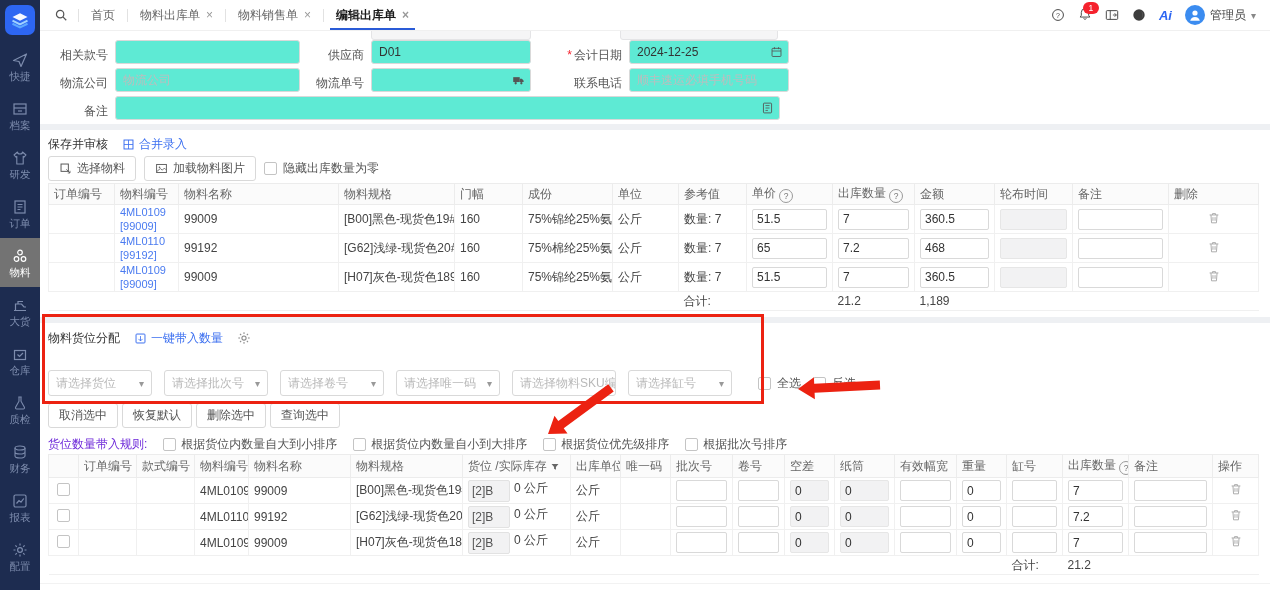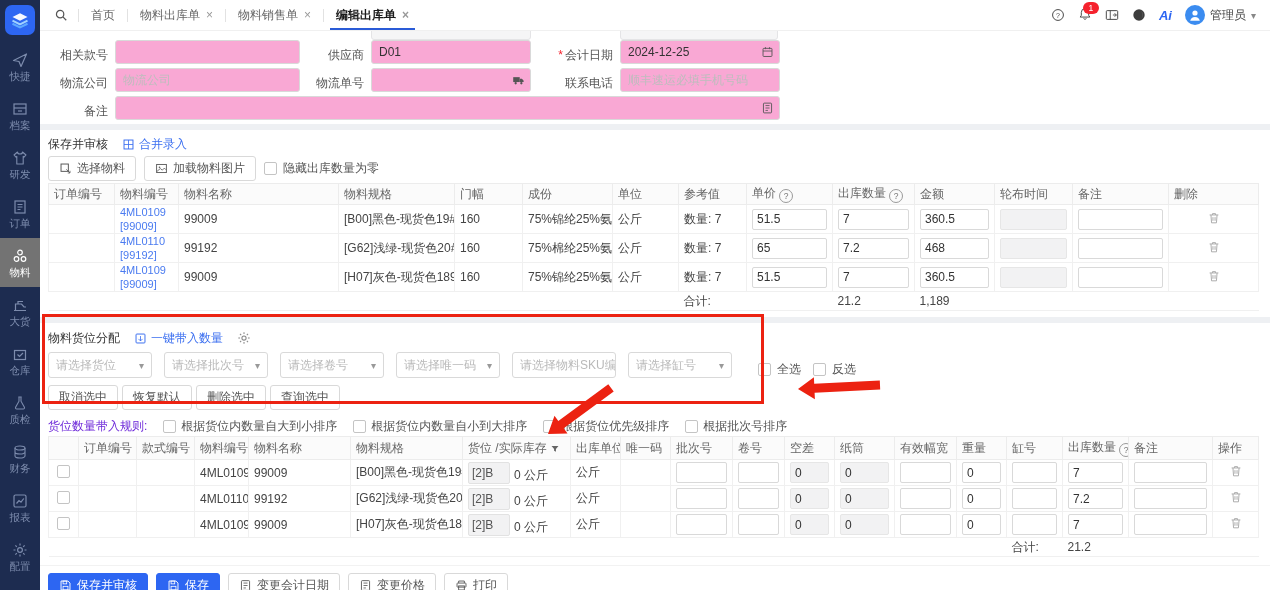--- a/index.html
+++ b/index.html
@@ -32,24 +32,24 @@
 .user-wrap{display:flex;align-items:center;gap:5px;cursor:pointer}
 .caret{color:#888;font-size:10px}
 
 .content{position:absolute;left:40px;top:30px;right:0;bottom:0;background:#fff;overflow:hidden;padding-left:8px;box-sizing:border-box}
 .partial-input{position:absolute;height:22px;top:-12px;background:#f5f5f6;border:1px solid #e4e4e6;border-radius:3px;box-sizing:border-box}
 .pi1{left:331px;width:160px}.pi2{left:580px;width:158px}
 .form{padding-top:6px}
 .form-row{display:flex;align-items:flex-end;height:28px}
 .f-label{width:60px;text-align:right;color:#555;margin-right:7px;flex:none;white-space:nowrap}
 .f-label.w2{width:48px;margin-left:16px}
-.f-label.w3{width:62px;margin-left:20px}
+.f-label.w3{width:62px;margin-left:29px}
 .req{color:#f5222d;margin-right:2px}
 .input-wrap{position:relative;flex:none;display:inline-flex}
-input.txt{height:24px;border:1px solid #d9d9d9;border-radius:3px;padding:0 7px;font:inherit;color:#333;box-sizing:border-box;background:#f9a8d4}
+input.txt{height:24px;border:1px solid #d9d9d9;border-radius:3px;padding:0 7px;font:inherit;color:#333;box-sizing:border-box;background:#5eead4}
 input.txt::placeholder{color:#bdbdbd}
 .w-a{width:185px}.w-b{width:160px}.w-c{width:160px}.w-remark{width:665px}
 .in-icon{position:absolute;right:6px;top:50%;transform:translateY(-50%);color:#555}
 .in-icon svg{width:13px;height:13px}
 .band{height:6px;background:#eef0f3;margin:4px 0 0 -8px}
 .band2{margin-top:6px}
 .sec-head{display:flex;align-items:center;gap:14px;height:20px;margin-top:4px}
 .sec-head2{margin-top:5px}
 .sec-title{color:#333}
 .blue-link{color:#3a6ef0;display:inline-flex;align-items:center;gap:4px;cursor:pointer}
@@ -69,24 +69,24 @@
 .mlink{color:#4a7bf0;font-size:11px;line-height:11.5px;cursor:pointer}
 .cell-input{width:100%;height:21px;border:1px solid #d9d9d9;border-radius:2px;padding:0 4px;font:inherit;font-size:12px;color:#333;box-sizing:border-box;background:#fff}
 .cell-input.dis{background:#f2f2f3;border-color:#e6e6e6}
 .red{color:#f5222d}
 .total-row td{border-left:none;border-right:none;height:18px}
 .trash{color:#aaa;cursor:pointer}
 .trash svg{width:14px;height:14px}
 .help{display:inline-flex;width:12px;height:12px;border:1px solid #9a9a9a;border-radius:50%;color:#777;font-size:8.5px;align-items:center;justify-content:center;vertical-align:-2px;margin-left:3px;line-height:1}
 .funnel{color:#666;margin-left:3px;vertical-align:-2px}
 .funnel svg{width:10px;height:10px}
-.loc-cell{display:flex;align-items:flex-end;gap:4px}
+.loc-cell{display:flex;align-items:flex-start;gap:4px}
 .loc-box{background:#f2f2f3;border:1px solid #e2e2e2;border-radius:2px;height:20px;line-height:20px;padding:0 3px;width:34px;overflow:hidden;flex:none;color:#555}
 
-.sel-row{display:flex;align-items:flex-end;gap:12px;height:26px;margin-top:4px}
+.sel-row{display:flex;align-items:center;gap:12px;height:26px;margin-top:22px}
 .sel{width:104px;height:26px;border:1px solid #d9d9d9;border-radius:3px;display:flex;align-items:center;justify-content:space-between;padding:0 7px;box-sizing:border-box;color:#b9b9b9;cursor:pointer;flex:none;white-space:nowrap;overflow:hidden}
 .sel .caret{color:#999}
 .sel-chk{margin-left:14px}
 .alloc-btns{display:flex;gap:4px;margin-top:7px}
 .rules-row{display:flex;align-items:center;gap:16px;margin-top:8px;color:#555;height:16px}
 .rules-row .chk-wrap{gap:5px}
 .rule-label{color:#6d28d9}
 .t2{margin-top:6px}
 .t2 th{height:22px}
 

